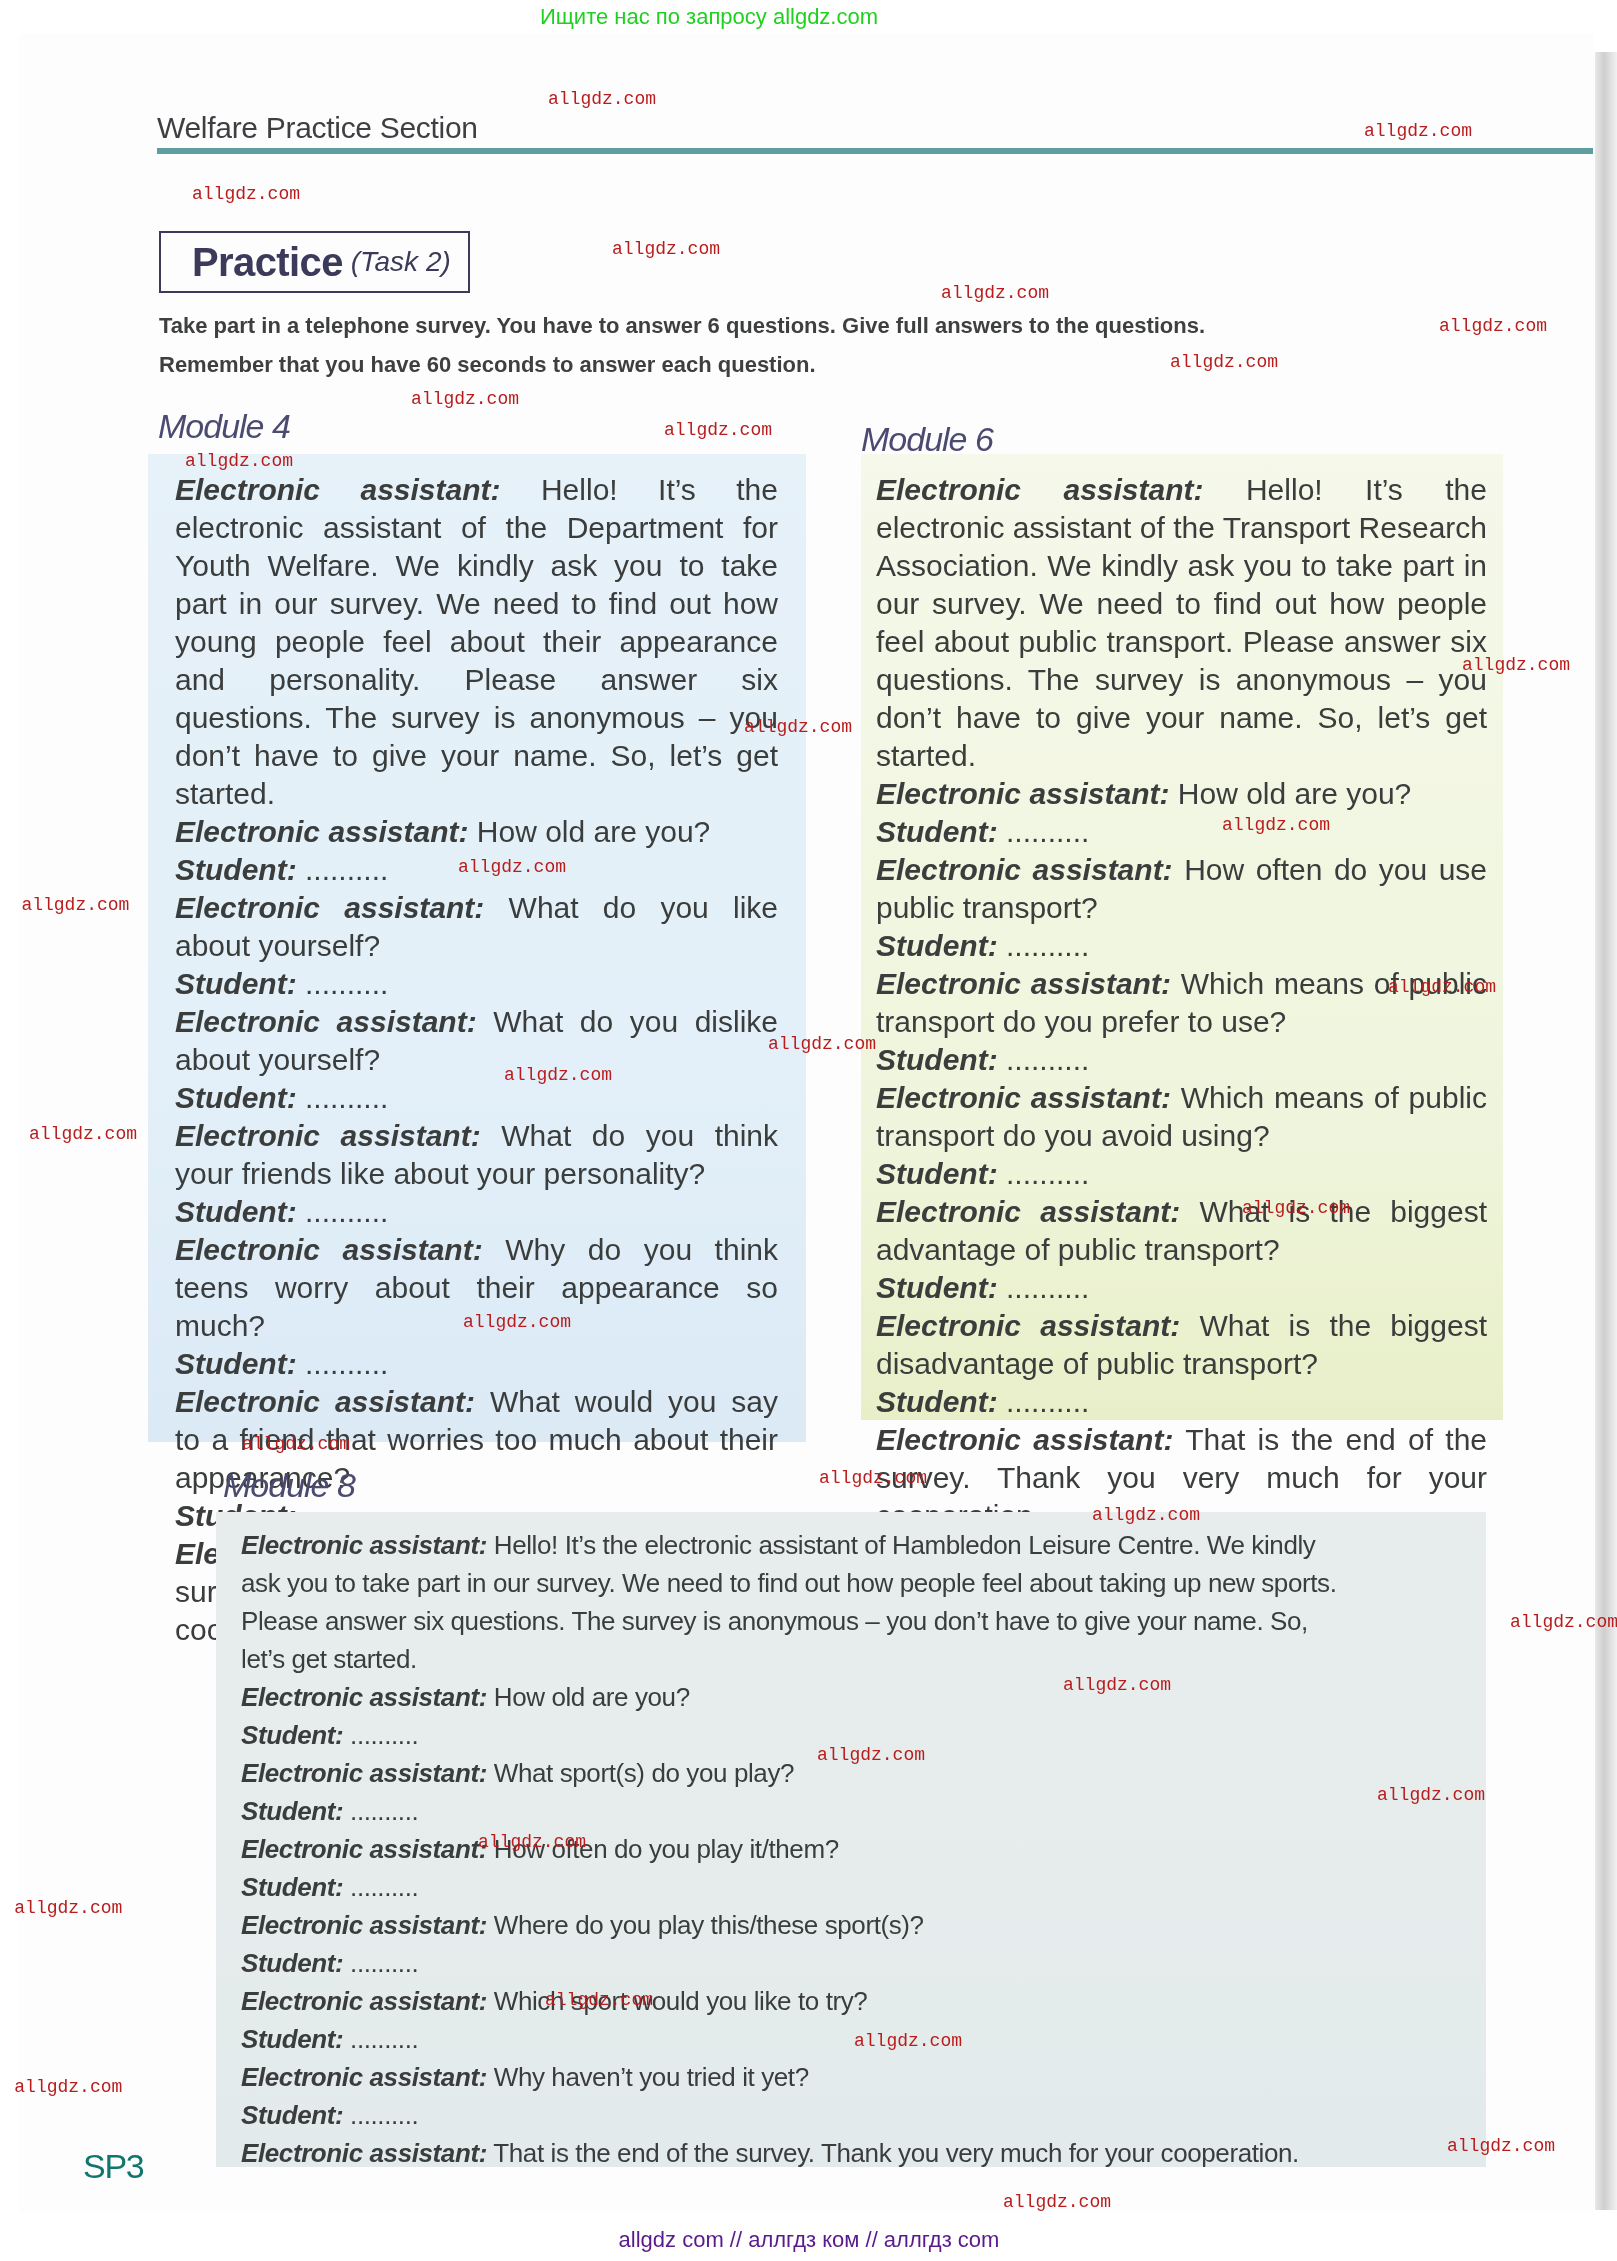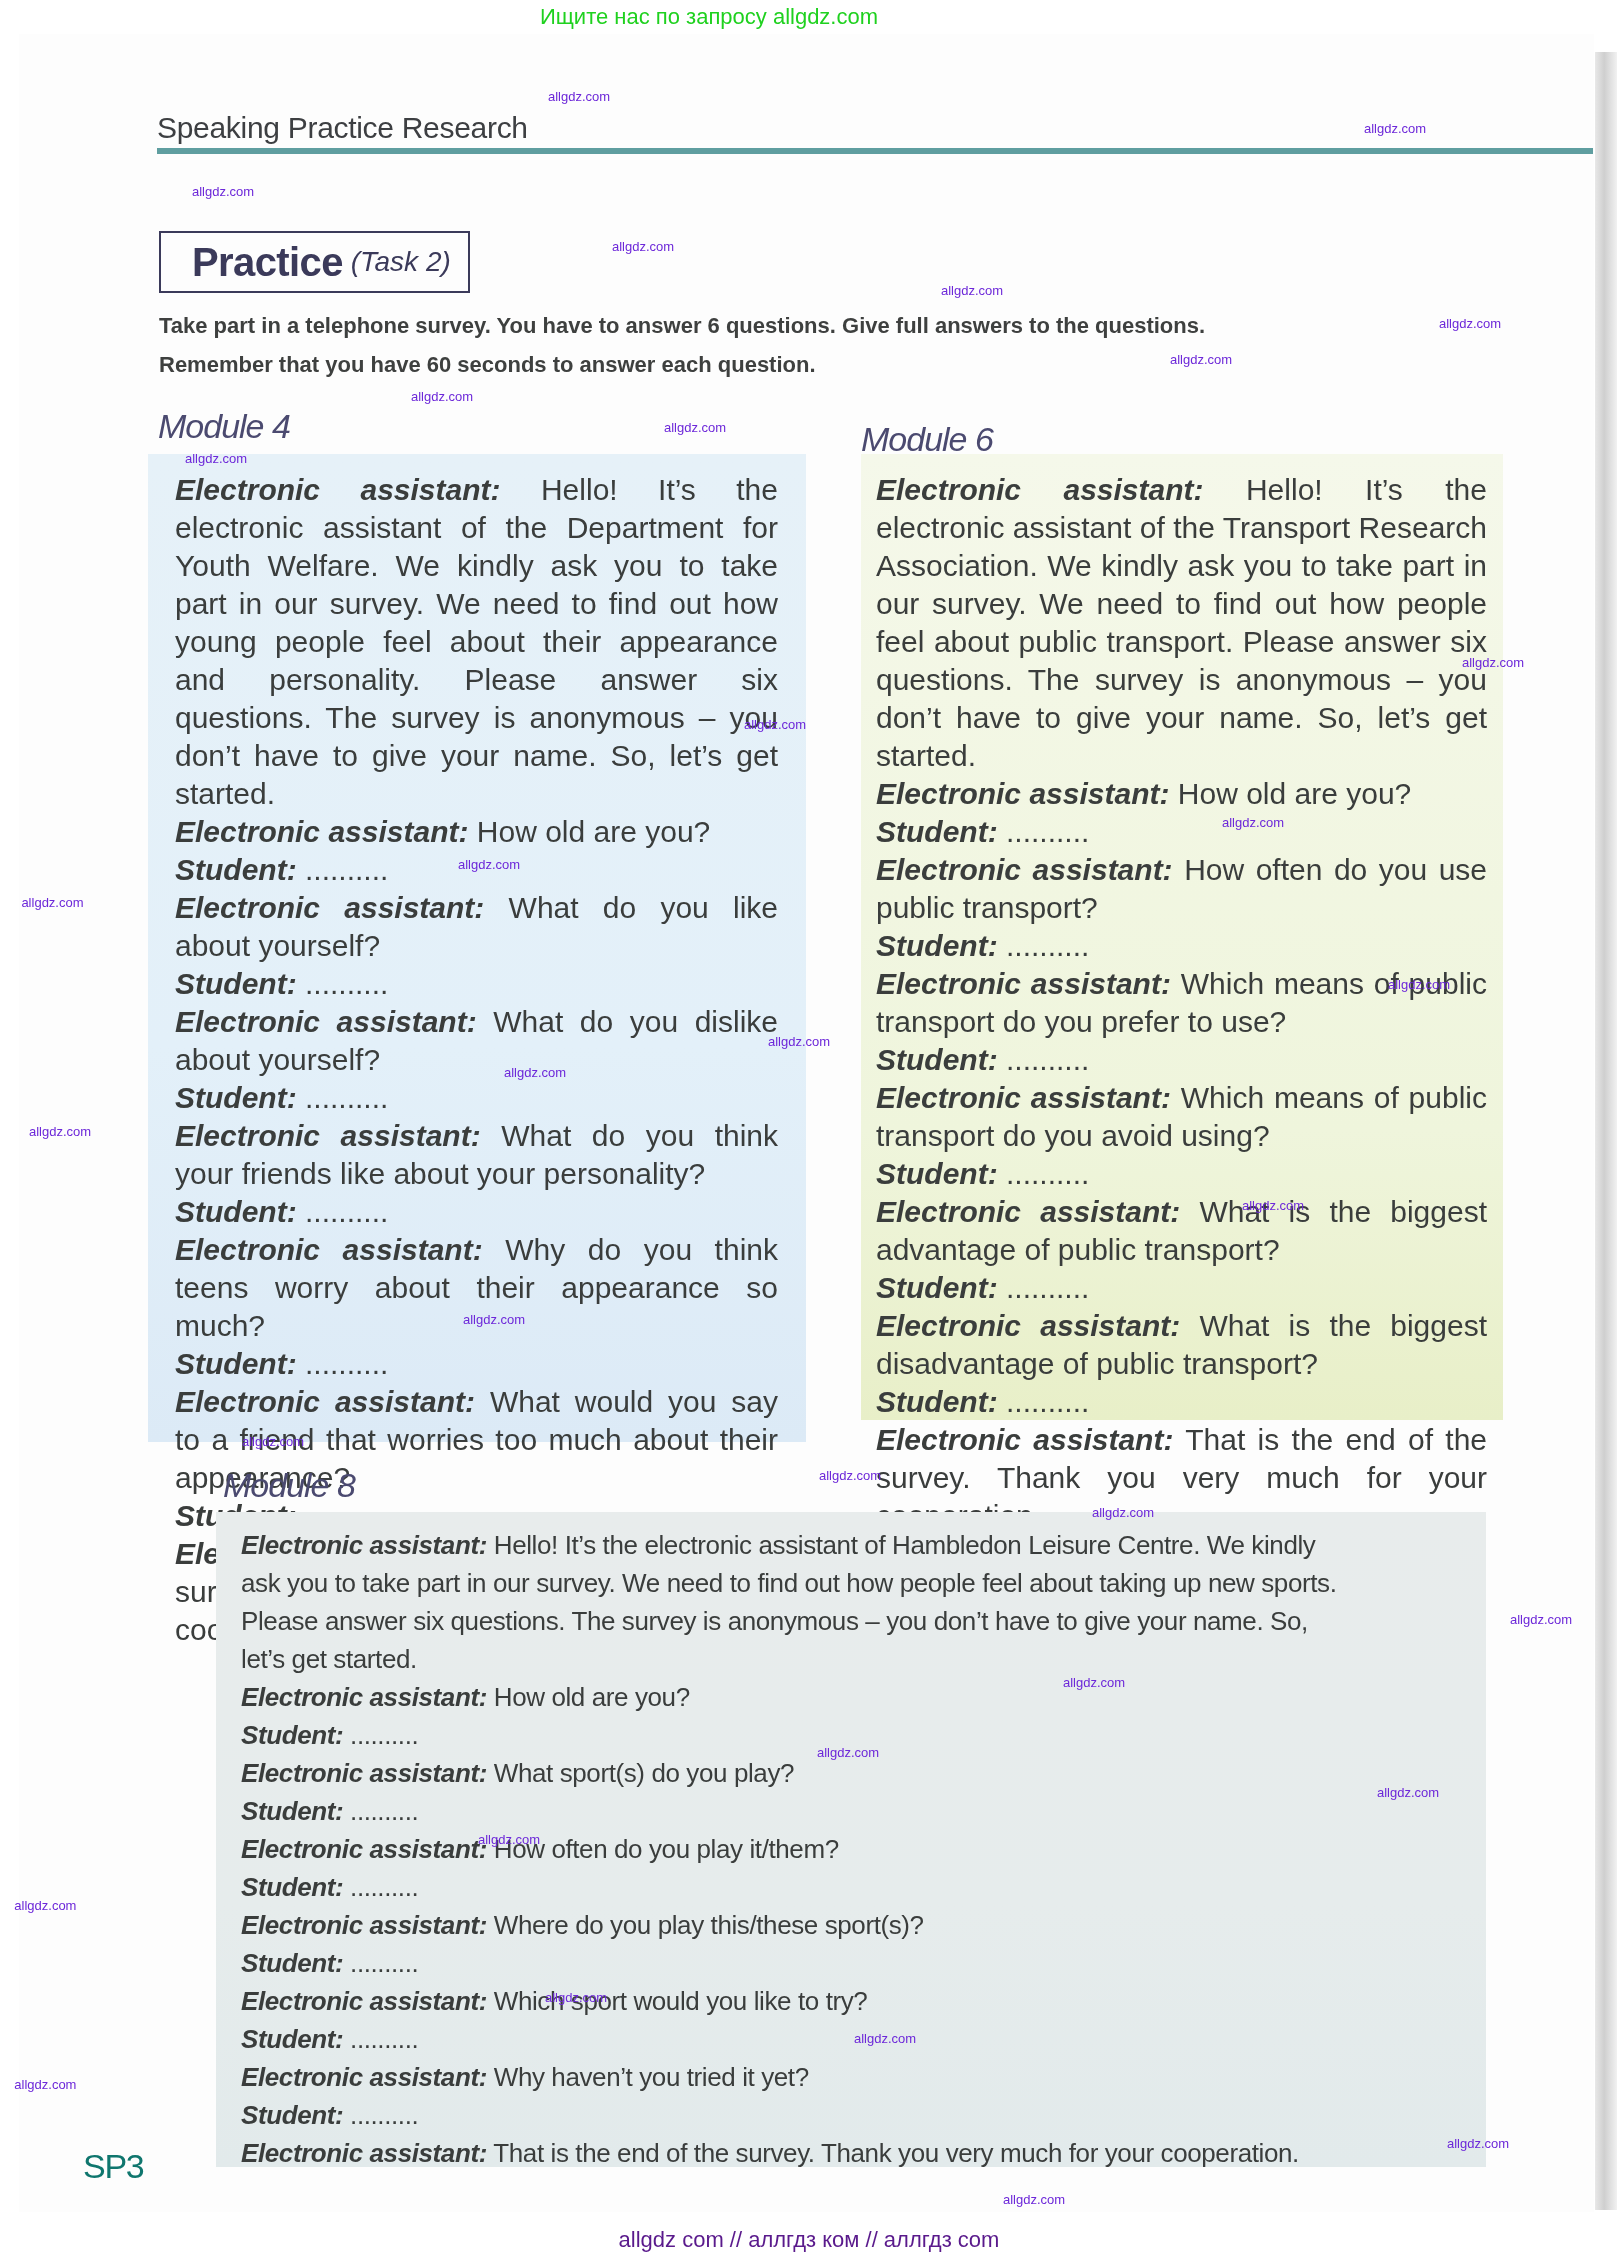--- a/index.html
+++ b/index.html
@@ -58,37 +58,37 @@
   .dialogue .line { text-align:justify; }
   .dialogue .spk { font-style:italic; font-weight:bold; }
   .dialogue .stu { font-style:italic; font-weight:bold; }
   .dialogue-wide { font-size:26px; line-height:38px; letter-spacing:-0.4px; }
   .dialogue-wide .line { text-align:left; }
   .page-number {
     position:absolute; left:83px; top:2147px; font-size:34px; color:#0f766e;
     letter-spacing:-1.3px;
   }
   .wm {
-    position:absolute; font-size:13px; color:#6d28d9; white-space:nowrap;
-    font-family:Liberation Sans, sans-serif;
+    position:absolute; font-size:18px; color:#b91c1c; white-space:nowrap;
+    font-family:Liberation Mono, monospace;
   }
   .footer-links {
     position:absolute; left:0; top:2227px; width:1618px; text-align:center;
     font-size:22px; color:#5a1a8c;
   }
 </style>
 </head>
 <body>
 
 <div class="top-banner">Ищите нас по запросу allgdz.com</div>
 
 <div class="page"></div>
 <div class="page-edge"></div>
 
-<div class="section-title">Speaking Practice Research</div>
+<div class="section-title">Welfare Practice Section</div>
 <div class="section-rule"></div>
 
 <div class="practice-box">
   <span class="p-main">Practice</span>
   <span class="p-task">(Task 2)</span>
 </div>
 
 <div class="instructions">
   <div>Take part in a telephone survey. You have to answer 6 questions. Give full answers to the questions.</div>
   <div>Remember that you have 60 seconds to answer each question.</div>

